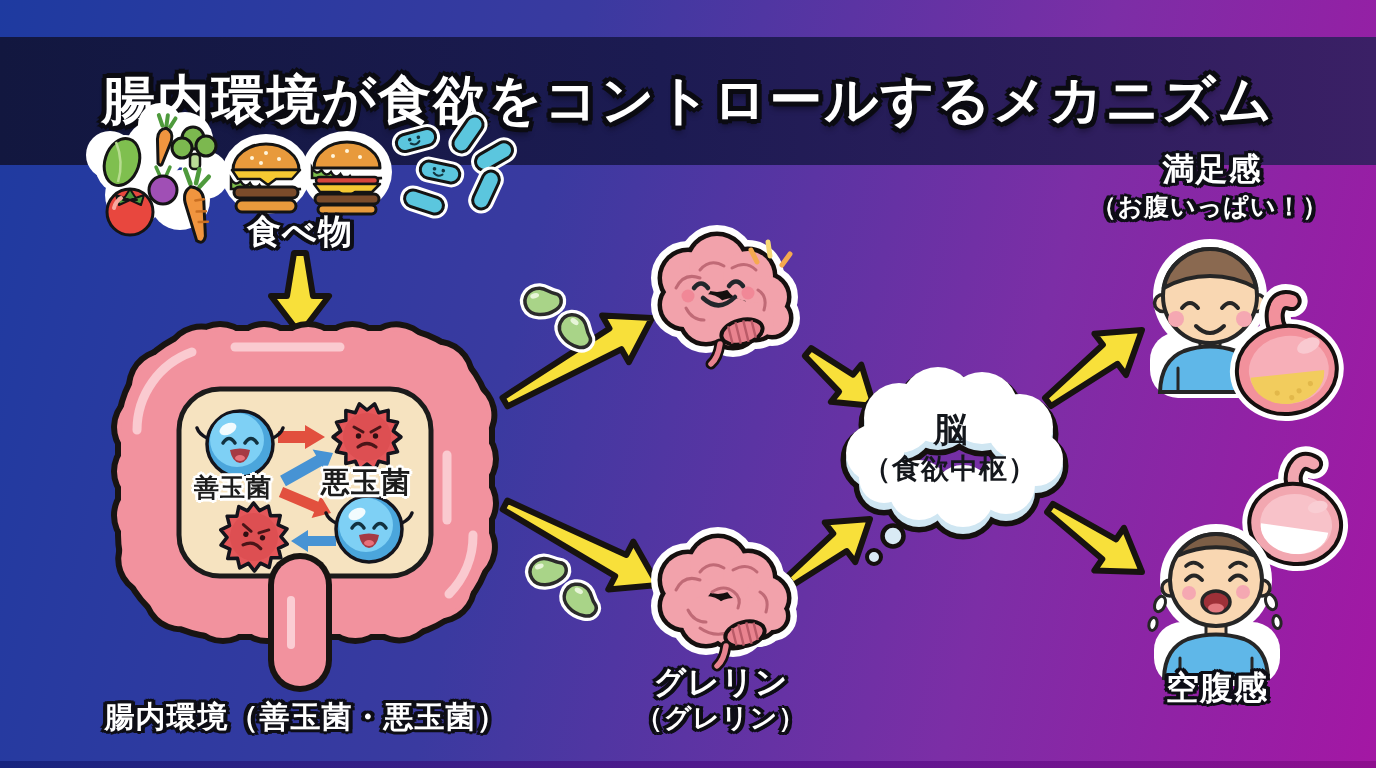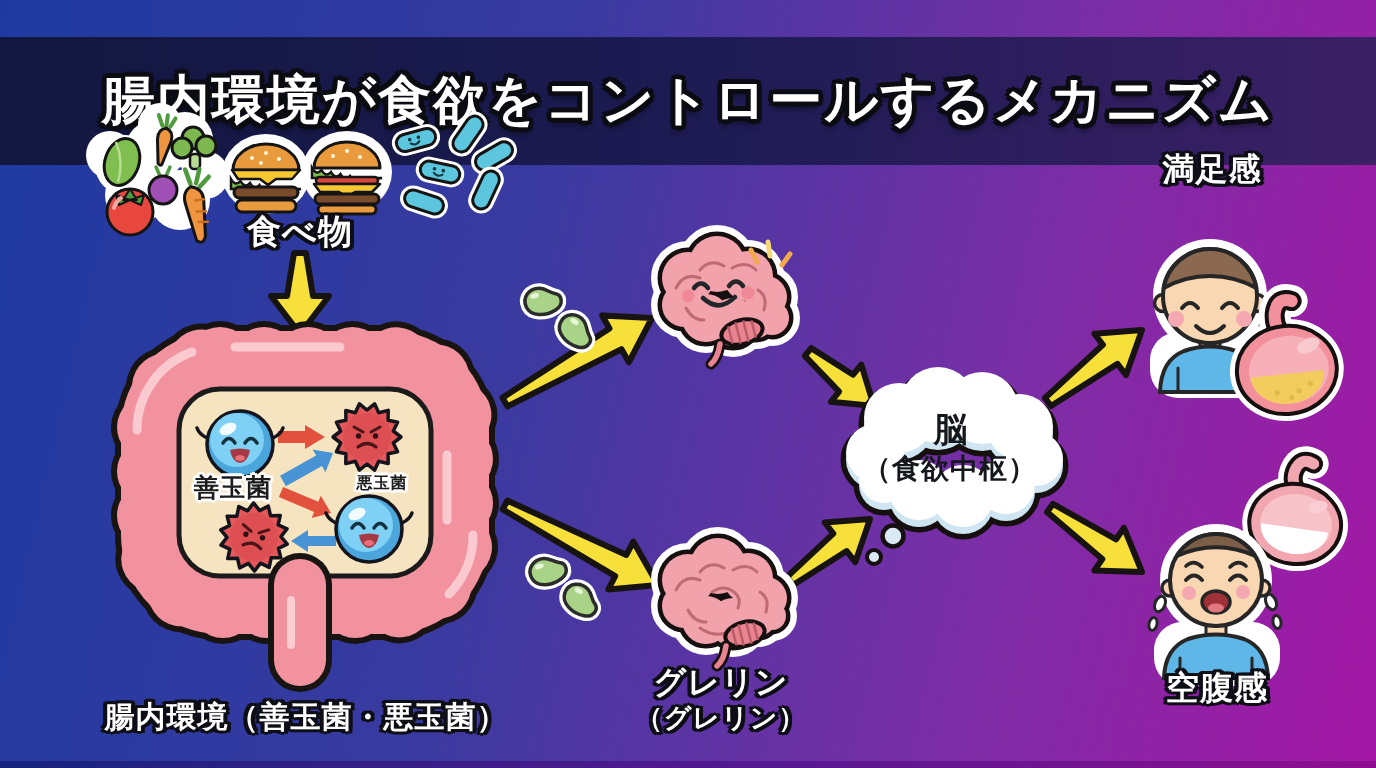--- a/index.html
+++ b/index.html
@@ -422,29 +422,30 @@
       <g transform="translate(-28,32) rotate(18)">
         <use href="#pill" fill="#fff" stroke="#fff" stroke-width="9"></use>
         <use href="#pill" fill="#5BC6DE" stroke="#141414" stroke-width="3"></use>
       </g>
     </g>
   </svg>
 
   <div class="lbl ow" style="left:300px;top:232px;font-size:34px">食べ物</div>
 
   <div class="lbl ob" style="left:233px;top:488px;font-size:25px">善玉菌</div>
-  <div class="lbl ob" style="left:382px;top:483px;font-size:16px">悪玉菌</div>
+  <div class="lbl ob" style="left:366px;top:483px;font-size:29px">悪玉菌</div>
 
   <div class="lbl ow" style="left:306px;top:716px;font-size:30px">腸内環境（善玉菌・悪玉菌）</div>
 
 
   <div class="lbl ow" style="left:721px;top:683px;font-size:32px">グレリン</div>
   <div class="lbl ow" style="left:721px;top:719px;font-size:27px">（グレリン）</div>
 
   <div class="lbl plain-black" style="left:951px;top:430px;font-size:34px">脳</div>
   <div class="lbl plain-black" style="left:950px;top:469px;font-size:28px">（食欲中枢）</div>
 
   <div class="lbl ow" style="left:1212px;top:170px;font-size:32px">満足感</div>
+  <div class="lbl ow" style="left:1210px;top:207px;font-size:25px">（お腹いっぱい！）</div>
 
   <div class="lbl ow" style="left:1217px;top:688px;font-size:33px">空腹感</div>
 
   <div class="bottom-bar"></div>
 </div>
 
 </body></html>

